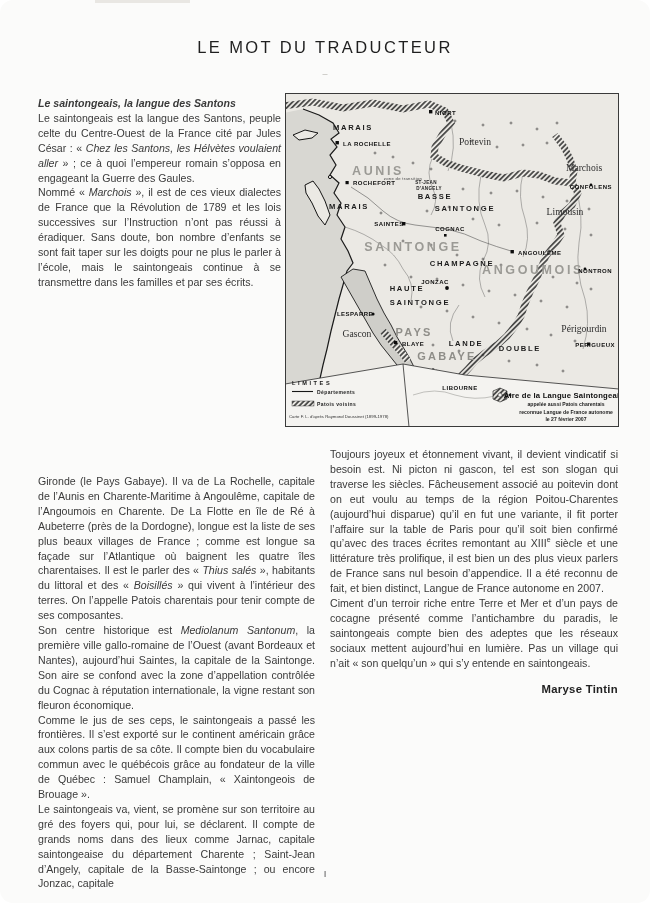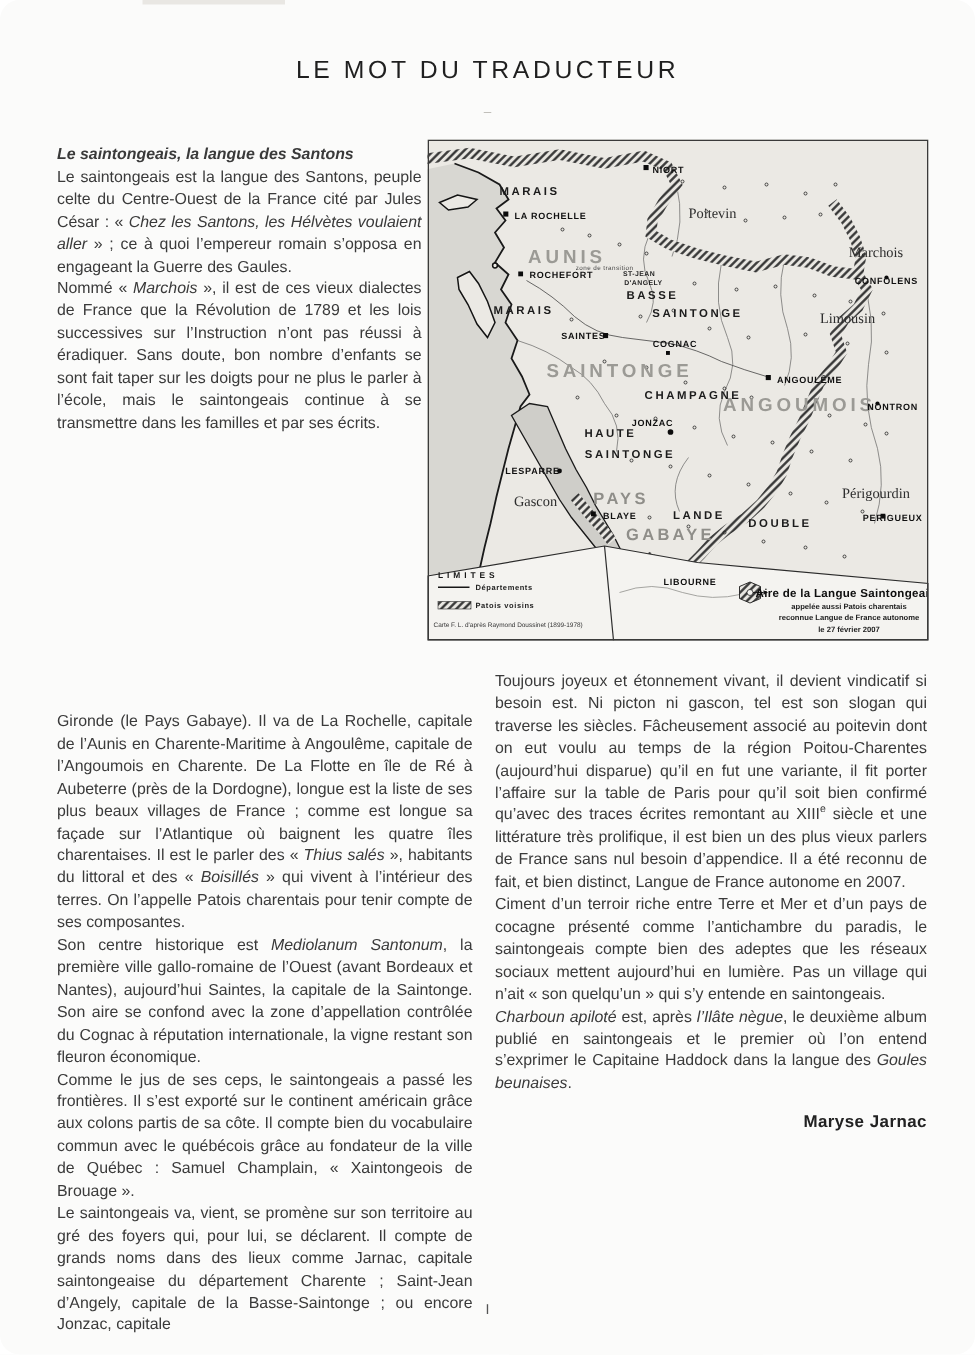--- a/index.html
+++ b/index.html
@@ -80,22 +80,21 @@
   <div class="col col-left-wide">
     <p><span>Gironde (le Pays Gabaye). Il va de La Rochelle, capitale de l’Aunis en Charente-Maritime à Angoulême, capitale de l’Angoumois en Charente. De La Flotte en île de Ré à Aubeterre (près de la Dordogne), longue est la liste de ses plus beaux villages de France&nbsp;; comme est longue sa façade sur l’Atlantique où baignent les quatre îles charentaises. Il est le parler des «&nbsp;</span><i>Thius salés</i><span>&nbsp;», habitants du littoral et des «&nbsp;</span><i>Boisillés</i><span>&nbsp;» qui vivent à l’intérieur des terres. On l’appelle Patois charentais pour tenir compte de ses composantes.</span></p>
     <p><span>Son centre historique est </span><i>Mediolanum Santonum</i><span>, la première ville gallo-romaine de l’Ouest (avant Bordeaux et Nantes), aujourd’hui Saintes, la capitale de la Saintonge. Son aire se confond avec la zone d’appellation contrôlée du Cognac à réputation internationale, la vigne restant son fleuron économique.</span></p>
     <p>Comme le jus de ses ceps, le saintongeais a passé les frontières. Il s’est exporté sur le continent américain grâce aux colons partis de sa côte. Il compte bien du vocabulaire commun avec le québécois grâce au fondateur de la ville de Québec&nbsp;: Samuel Champlain, «&nbsp;Xaintongeois de Brouage&nbsp;».</p>
     <p>Le saintongeais va, vient, se promène sur son territoire au gré des foyers qui, pour lui, se déclarent. Il compte de grands noms dans des lieux comme Jarnac, capitale saintongeaise du département Charente&nbsp;; Saint-Jean d’Angely, capitale de la Basse-Saintonge&nbsp;; ou encore Jonzac, capitale</p>
   </div>
 
   <div class="col col-right">
     <p><span>Toujours joyeux et étonnement vivant, il devient vindicatif si besoin est. Ni picton ni gascon, tel est son slogan qui traverse les siècles. Fâcheusement associé au poitevin dont on eut voulu au temps de la région Poitou-Charentes (aujourd’hui disparue) qu’il en fut une variante, il fit porter l’affaire sur la table de Paris pour qu’il soit bien confirmé qu’avec des traces écrites remontant au XIII</span><sup>e</sup><span> siècle et une littérature très prolifique, il est bien un des plus vieux parlers de France sans nul besoin d’appendice. Il a été reconnu de fait, et bien distinct, Langue de France autonome en 2007.</span></p>
     <p>Ciment d’un terroir riche entre Terre et Mer et d’un pays de cocagne présenté comme l’antichambre du paradis, le saintongeais compte bien des adeptes que les réseaux sociaux mettent aujourd’hui en lumière. Pas un village qui n’ait «&nbsp;son quelqu’un&nbsp;» qui s’y entende en saintongeais.</p>
-    <p><i>Charboun apiloté</i><span> est, après </span><i>l’Ilâte nègue</i><span>, le deuxième album publié en saintongeais et le premier où l’on entend s’exprimer le Capitaine Haddock dans la langue des </span><i>Goules beunaises</i><span>.</span></p>
-    <div class="signature">Maryse Jarnac</div>
+    <div class="signature">Maryse Tintin</div>
   </div>
 
   <div class="map-wrap">
     <svg viewBox="0 0 334 334">
       <defs>
         <pattern id="hatch" width="3.6" height="3.6" patternUnits="userSpaceOnUse" patternTransform="rotate(45)">
           <rect width="3.6" height="3.6" fill="#e9e7e2"></rect>
           <line x1="0.9" y1="0" x2="0.9" y2="3.6" stroke="#2d2d2d" stroke-width="1.5"></line>
         </pattern>
       </defs>

